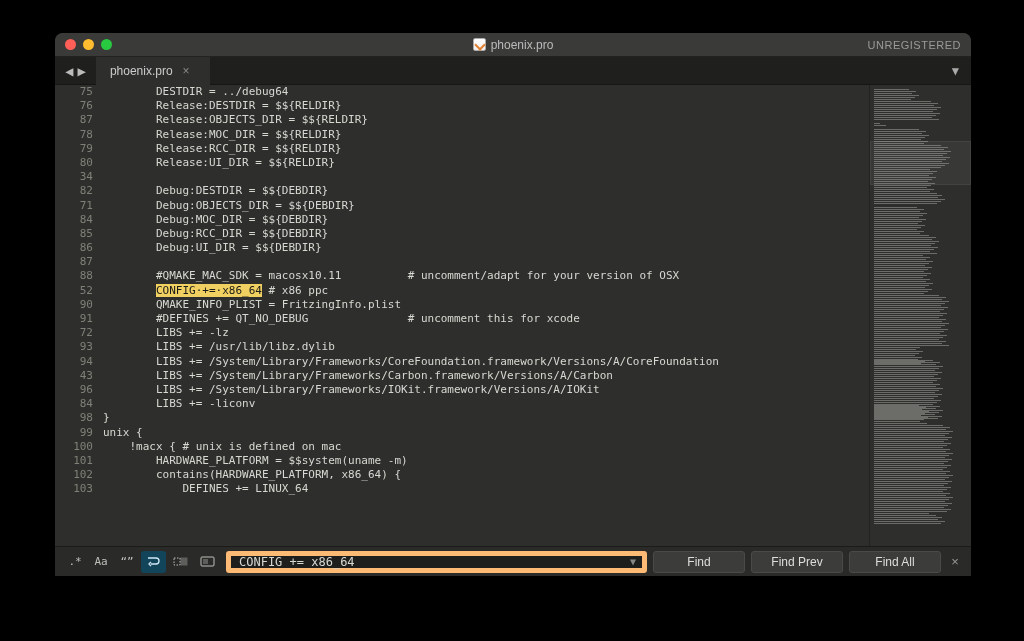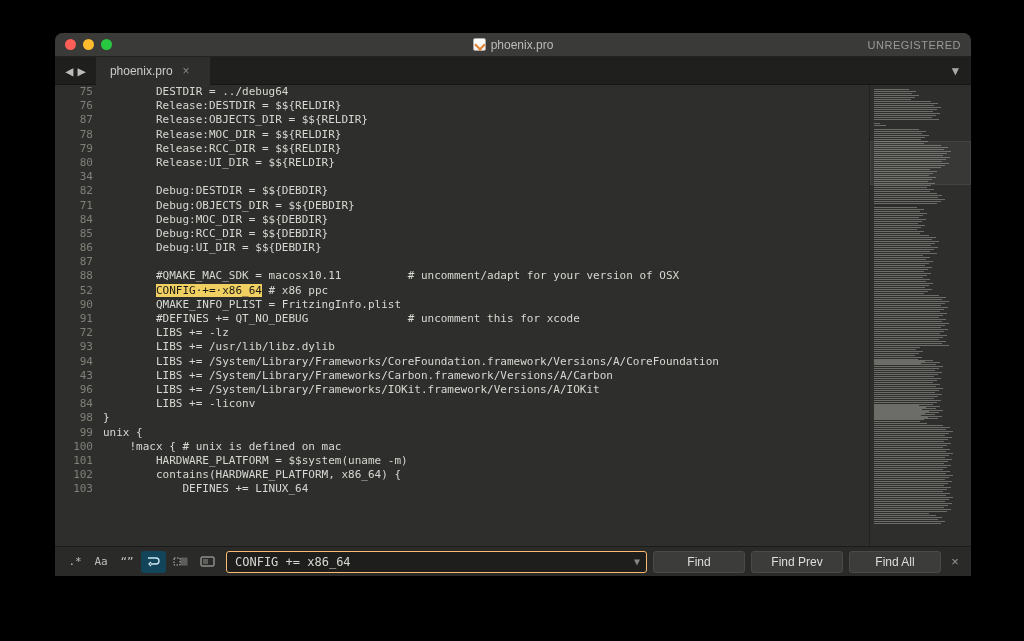--- a/index.html
+++ b/index.html
@@ -199,21 +199,21 @@
     border-radius: 3px;
   }
   .opt-btn.active {
     background: #12455a;
   }
   .opt-btn svg { display:block; }
   .find-input {
     flex: 1;
     height: 22px;
     background: #1e1e1d;
-    border: 1px solid #fdba74;
+    border: 5px solid #fdba74;
     border-radius: 3px;
     display: flex;
     align-items: center;
     padding: 0 8px;
     color: #d8d8d2;
     font-family: Menlo, monospace;
     font-size: 12px;
     position: relative;
   }
   .find-input .dd {

